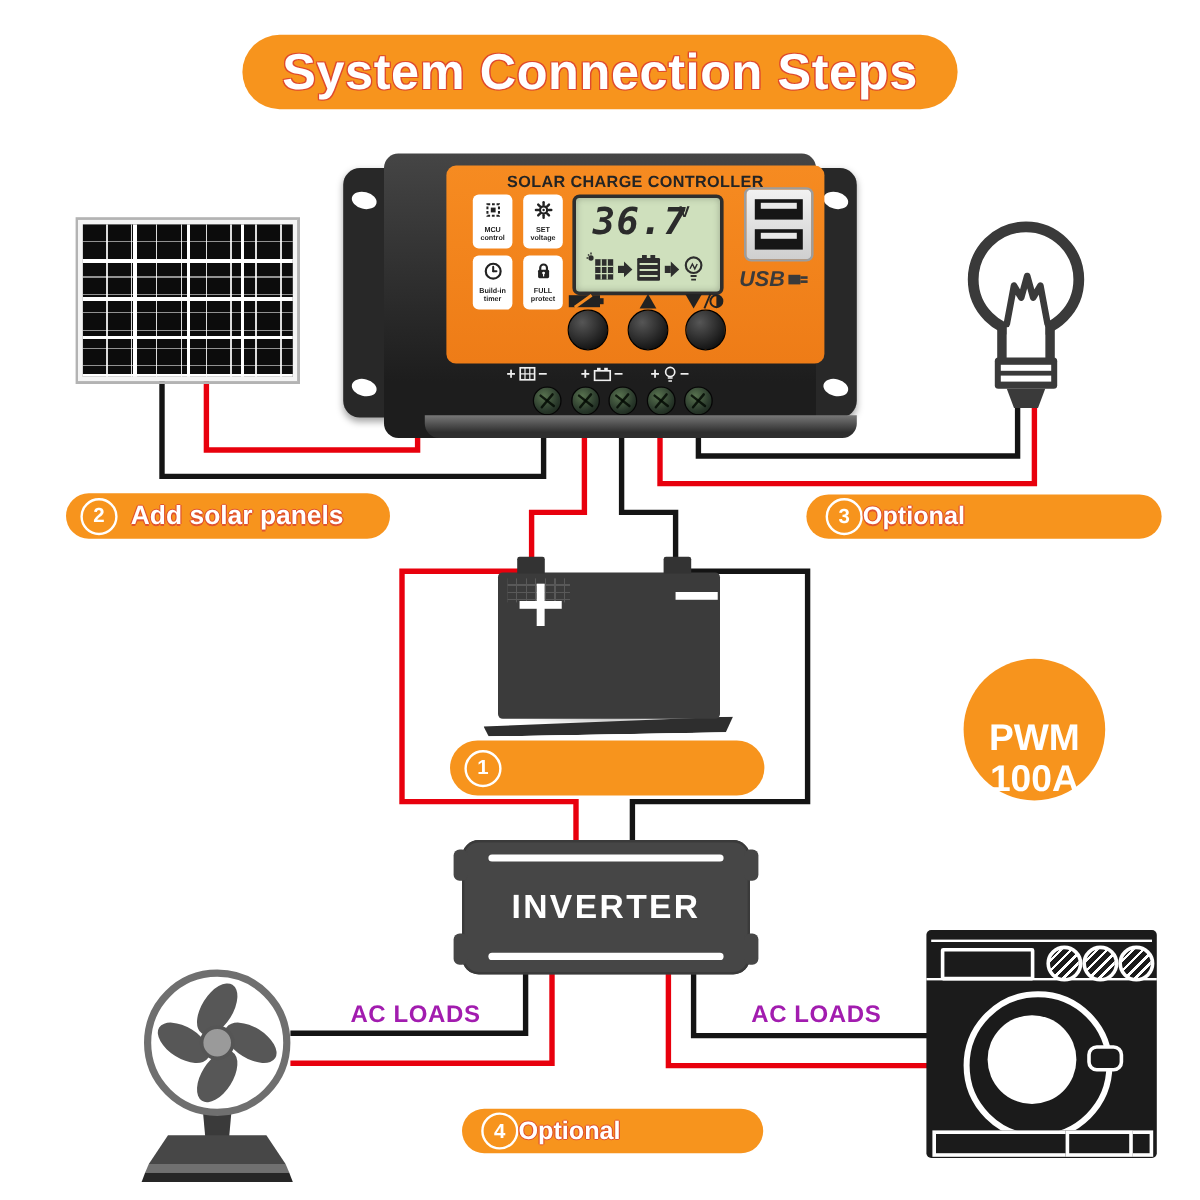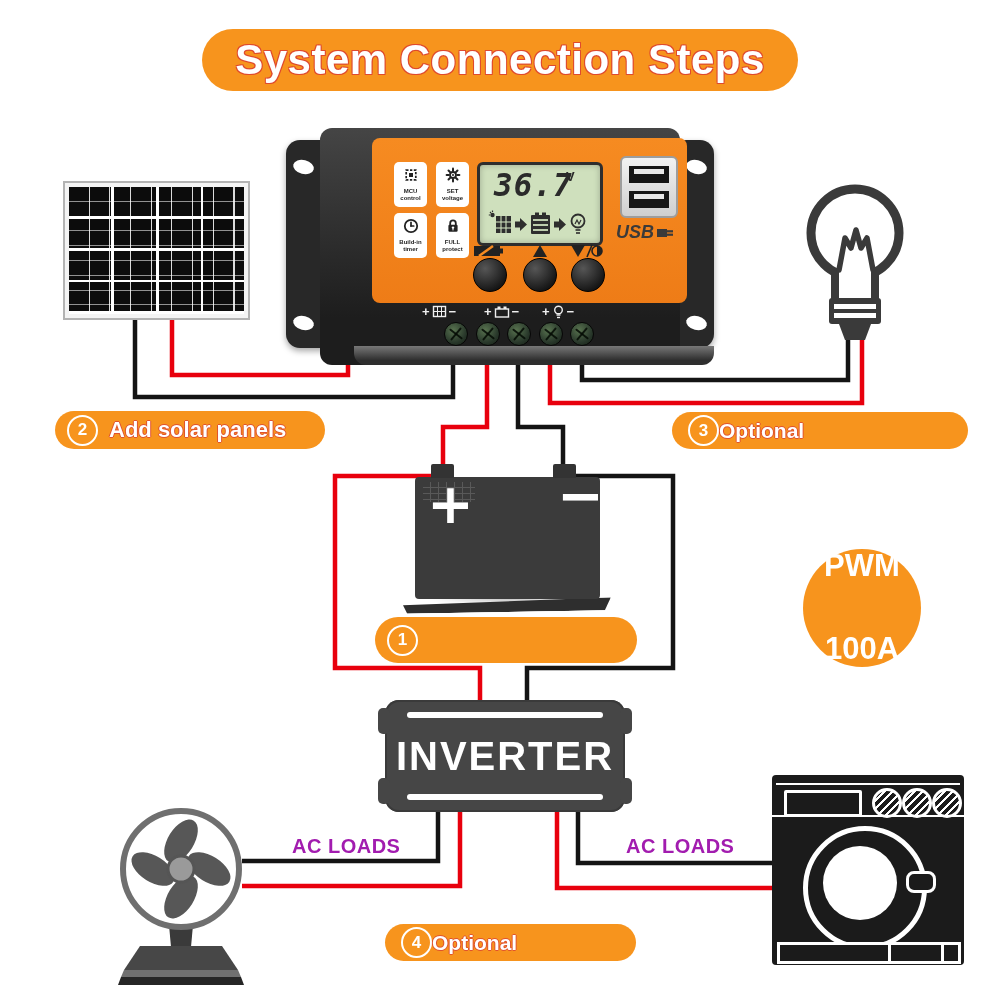--- a/index.html
+++ b/index.html
@@ -94,28 +94,28 @@
               background:radial-gradient(ellipse,rgba(0,0,0,.3),transparent 70%);filter:blur(2px);}
   .bat-base{left:403px;top:599px;width:208px;height:13px;background:#2e2e2e;z-index:2;
             clip-path:polygon(0 35%,100% 0,97% 100%,2% 100%);transform:rotate(-1deg);}
 
   
   .inverter{left:385px;top:700px;width:240px;height:112px;background:#464646;border-radius:14px;
             z-index:2;box-shadow:inset 0 0 0 2px #3a3a3a;}
   .inv-tab{width:12px;height:26px;background:#464646;border-radius:5px;}
   .inv-bar{left:22px;width:196px;height:6px;background:#fff;border-radius:3px;}
   .inv-label{left:0;top:0;width:240px;height:112px;display:flex;align-items:center;justify-content:center;
-             color:#fff;font-size:40px;font-weight:600;letter-spacing:2px;}
+             color:#fff;font-size:28px;font-weight:600;letter-spacing:2px;}
 
   
   .acloads{font-size:20px;font-weight:bold;color:#a21caf;letter-spacing:.5px;z-index:2;}
 
   
   .pwm{left:803px;top:549px;width:118px;height:118px;border-radius:50%;background:#f7941d;z-index:2;
-       display:flex;flex-direction:column;align-items:center;justify-content:space-between;line-height:1.12;}
+       display:flex;flex-direction:column;align-items:center;justify-content:flex-end;line-height:1.12;}
   .pwm span{color:#fff;font-size:31px;font-weight:bold;}
 
   
   .washer{left:772px;top:775px;width:192px;height:190px;background:#1b1b1b;border-radius:4px;z-index:2;}
   .w-topline{left:4px;top:8px;width:184px;height:2px;background:#fff;}
   .w-midline{left:0;top:40px;width:192px;height:2px;background:#fff;}
   .w-display{left:12px;top:15px;width:72px;height:21px;border:3px solid #fff;border-radius:2px;}
   .w-knob{top:13px;width:24px;height:24px;border:3px solid #fff;border-radius:50%;
           background:repeating-linear-gradient(135deg,#fff 0 2px,transparent 2px 6px);}
   .w-door{left:31px;top:51px;width:114px;height:114px;border:5px solid #fff;border-radius:50%;
@@ -156,20 +156,21 @@
 
   <div class="abs controller">
     <div class="abs ctrl-backplate"></div>
     <div class="abs ctrl-hole" style="left:7px;top:32px;"></div>
     <div class="abs ctrl-hole" style="left:7px;top:188px;"></div>
     <div class="abs ctrl-hole" style="left:400px;top:32px;"></div>
     <div class="abs ctrl-hole" style="left:400px;top:188px;"></div>
     <div class="abs ctrl-body">
 
       <div class="abs ctrl-face">
+        <div class="abs ctrl-title">SOLAR CHARGE CONTROLLER</div>
 
         <div class="abs featbox" style="left:22px;top:24px;">
           <span>
             <svg width="16" height="16" viewBox="0 0 16 16">
                 <rect x="3.2" y="3.2" width="9.6" height="9.6" fill="none" stroke="#222" stroke-width="1.7" stroke-dasharray="2.3 1.5"></rect>
                 <rect x="6" y="6" width="4" height="4" fill="#222"></rect>
               </svg>
           </span>
           <span class="flabel"><span>MCU</span><br><span>control</span></span>
         </div>

